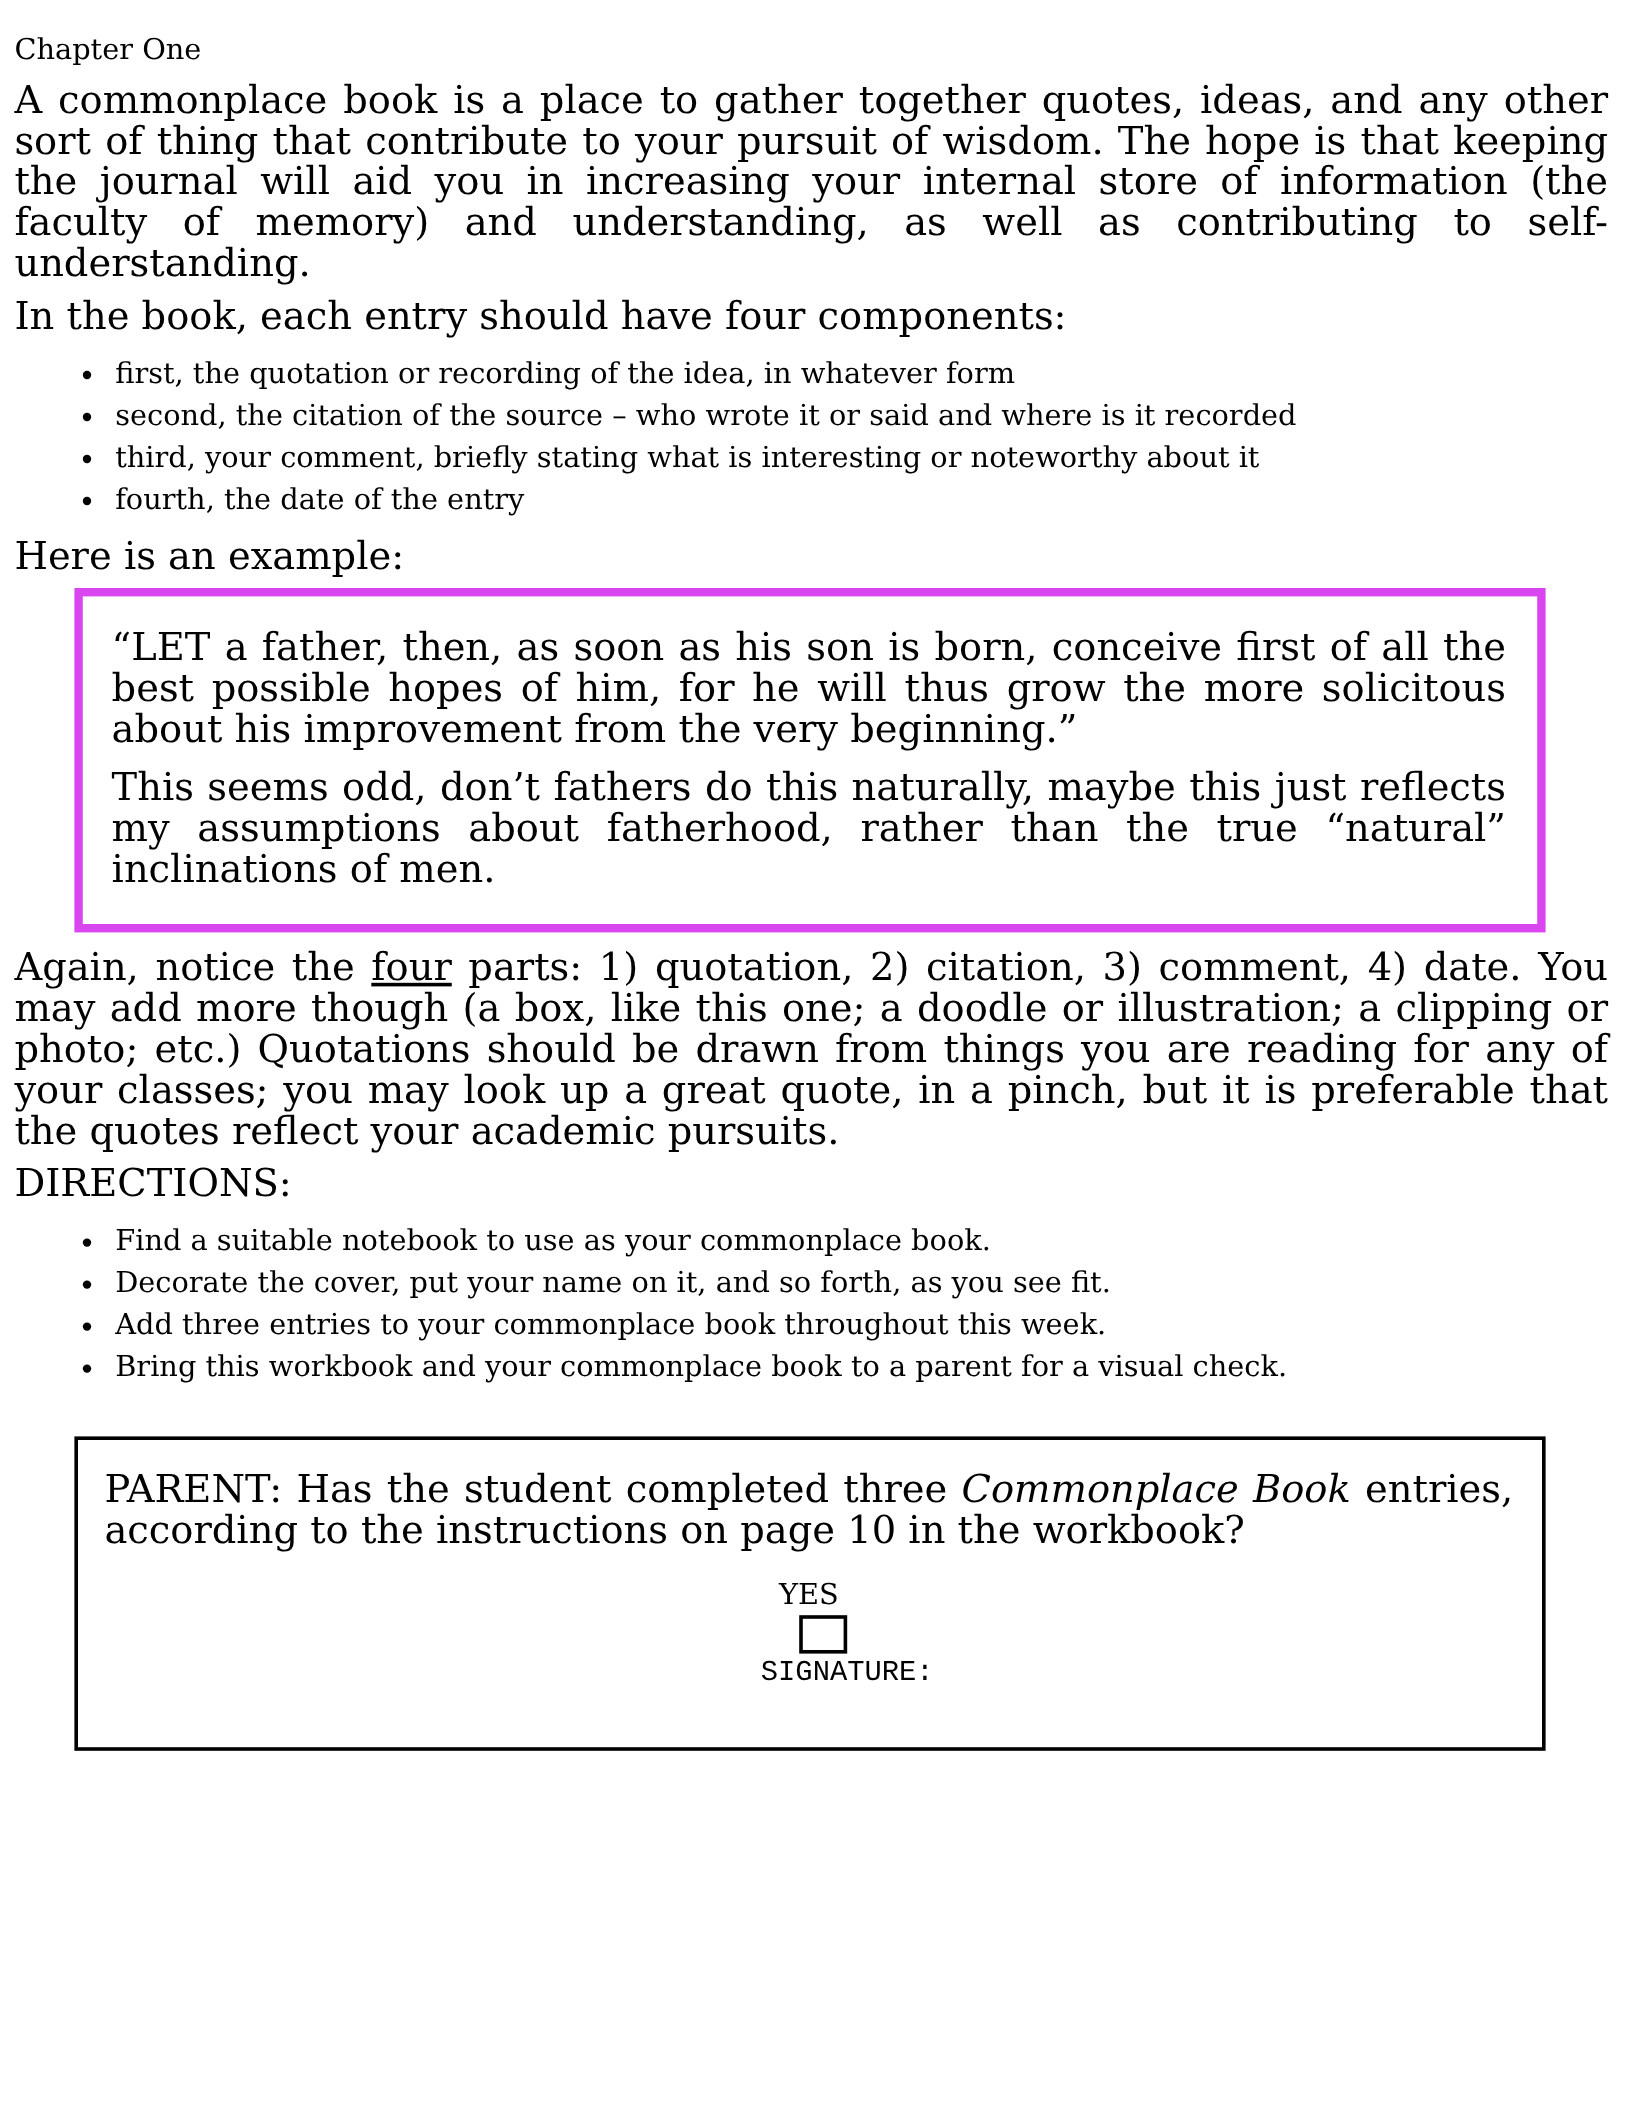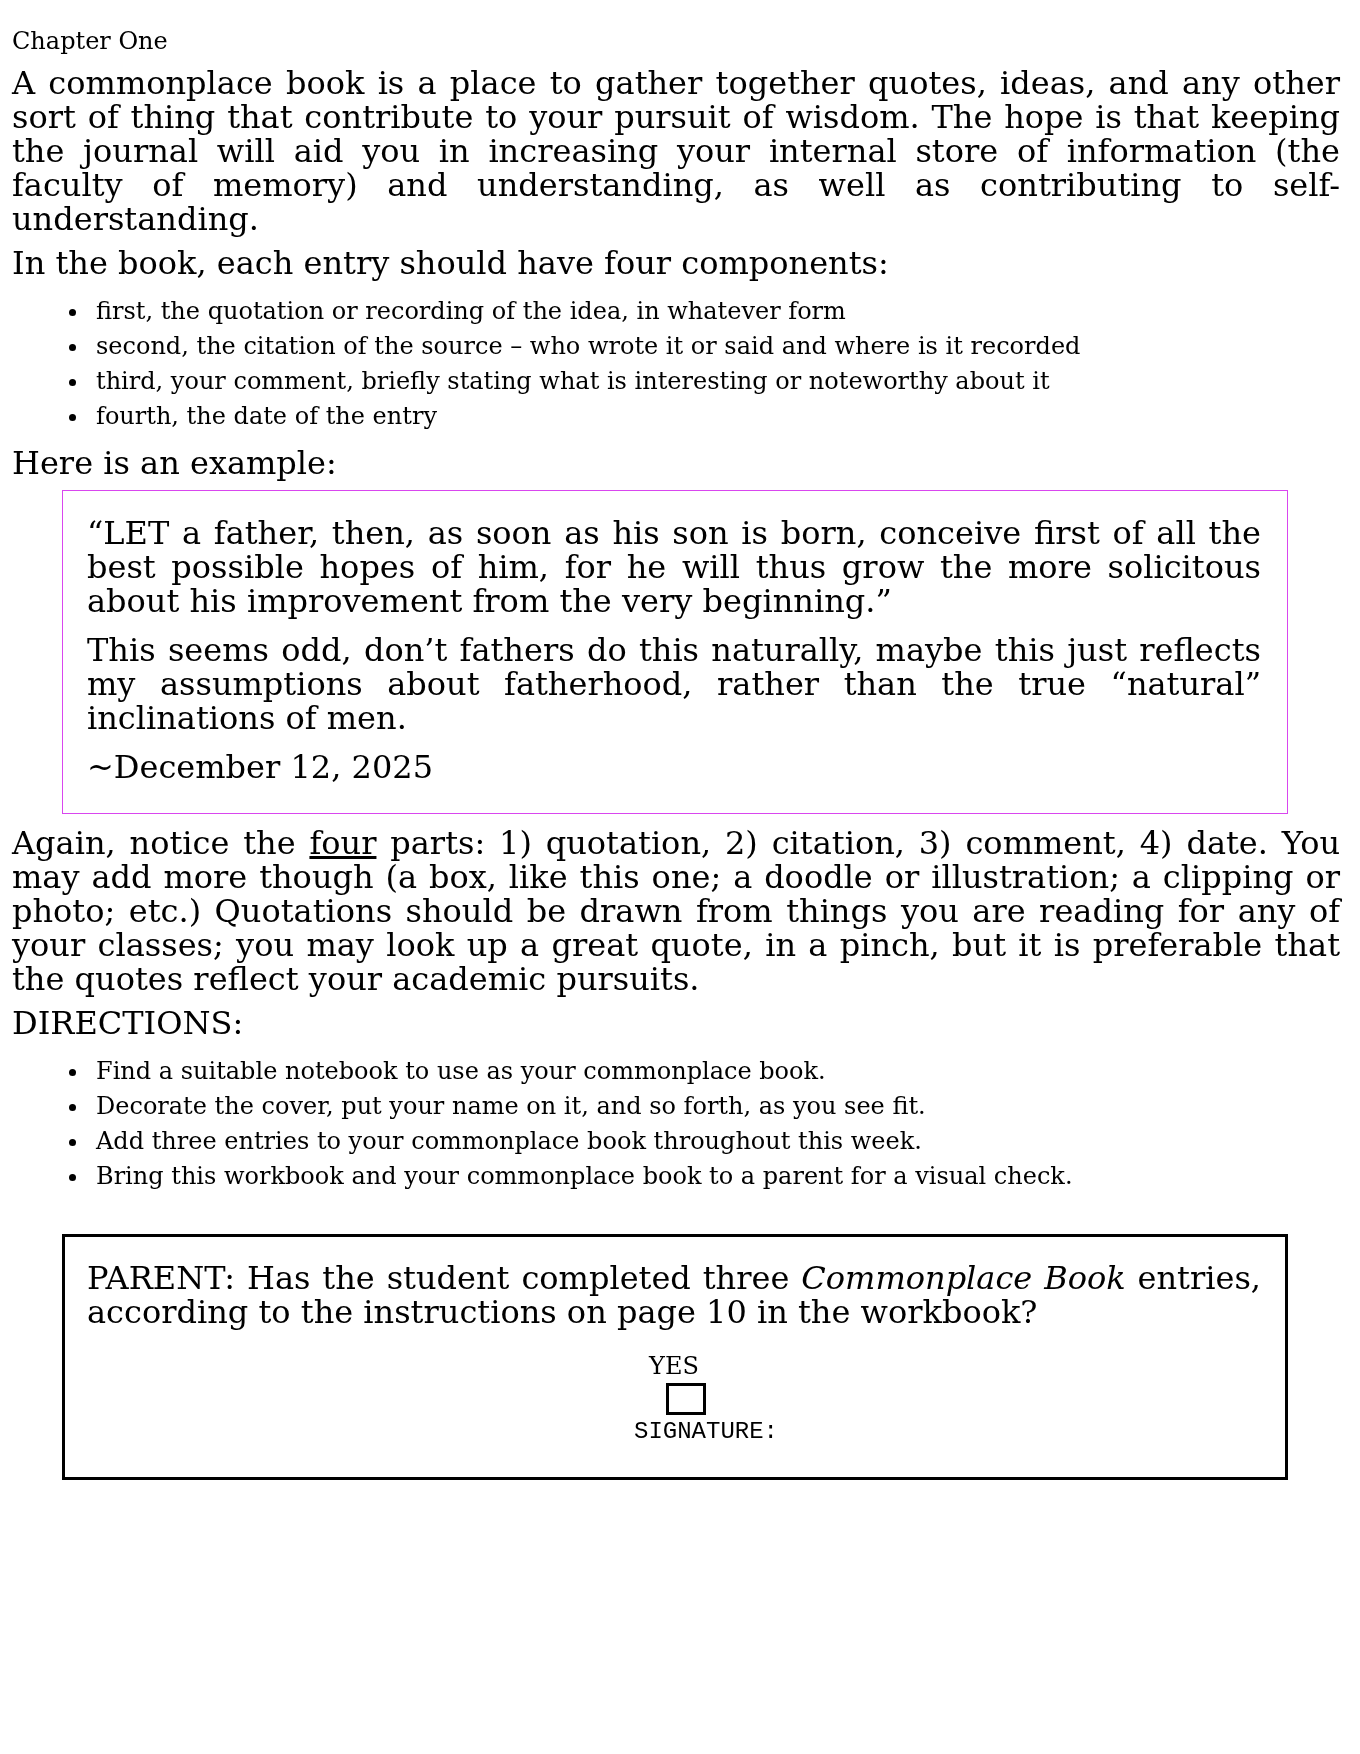--- a/index.html
+++ b/index.html
@@ -43,33 +43,33 @@
   p.no-justify { text-align: left; }
   ul.bullets {
     margin: 14px 0 12px 0;
     padding-left: 78px;
     font-size: 24px;
     line-height: 35px;
   }
   ul.bullets li { padding-left: 6px; }
   .example-label { margin: 0 0 10px 0; }
   .framed-box {
-    border: 1px solid #d946ef;
+    border: 7px solid #d946ef;
     margin: 0 52px 12px 50px;
     padding: 10px 26px 14px 24px;
   }
   .framed-box p.body-par { margin: 15px 0; }
   .again-par { margin-top: 16px; }
   .u { text-decoration: underline; }
   .it { font-style: italic; }
   .directions-label { margin-top: 26px; }
   .parent-box {
     border: 3px solid #000000;
     margin: 40px 52px 0 50px;
-    padding: 24px 24px 28px 22px;
+    padding: 24px 24px 44px 22px;
   }
   .yes-row {
     display: flex;
     align-items: center;
     margin-top: 20px;
     font-size: 24px;
     line-height: 34px;
     flex-direction: column;
   }
   .checkbox {
@@ -100,21 +100,20 @@
     <li>second, the citation of the source – who wrote it or said and where is it recorded</li>
     <li>third, your comment, briefly stating what is interesting or noteworthy about it</li>
     <li>fourth, the date of the entry</li>
   </ul>
 
   <p class="body-par no-justify example-label">Here is an example:</p>
 
   <div class="framed-box">
     <p class="body-par">“LET a father, then, as soon as his son is born, conceive first of all the best possible hopes of him, for he will thus grow the more solicitous about his improvement from the very beginning.”</p>
     <p class="body-par">This seems odd, don’t fathers do this naturally, maybe this just reflects my assumptions about fatherhood, rather than the true “natural” inclinations of men.</p>
-    <p class="body-par no-justify">~December 12, 2025</p>
   </div>
 
   <p class="body-par again-par"><span>Again, notice the </span><span class="u">four</span><span> parts: 1) quotation, 2) citation, 3) comment, 4) date.  You may add more though (a box, like this one; a doodle or illustration; a clipping or photo; etc.)  Quotations should be drawn from things you are reading for any of your classes; you may look up a great quote, in a pinch, but it is preferable that the quotes reflect your academic pursuits.</span></p>
 
   <p class="body-par no-justify directions-label">DIRECTIONS:</p>
 
   <ul class="bullets">
     <li>Find a suitable notebook to use as your commonplace book.</li>
     <li>Decorate the cover, put your name on it, and so forth, as you see fit.</li>
     <li>Add three entries to your commonplace book throughout this week.</li>

